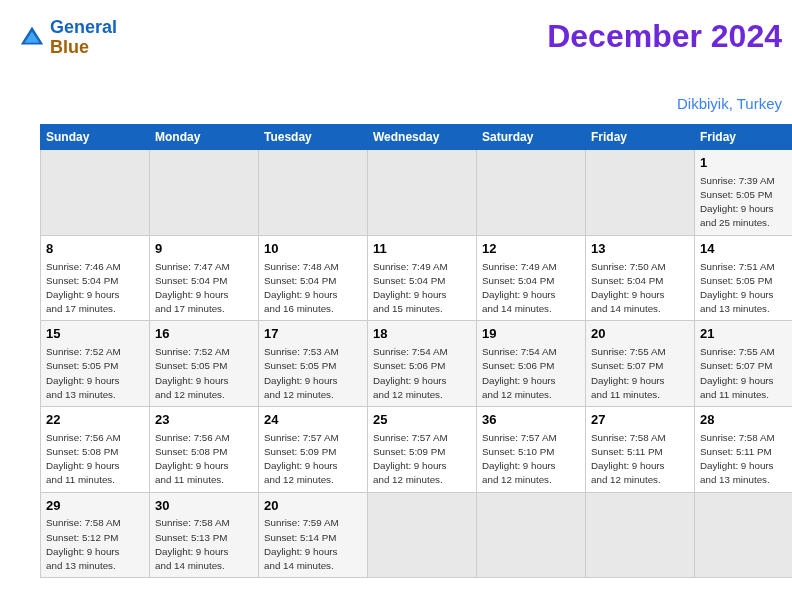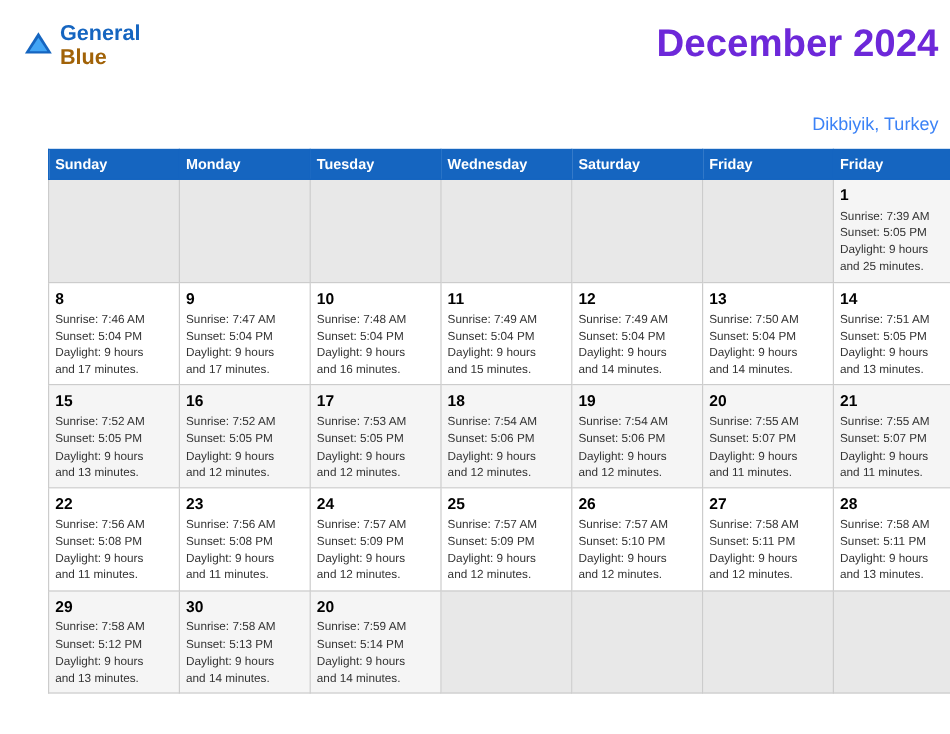--- a/index.html
+++ b/index.html
@@ -211,21 +211,21 @@
           </td>
           <td>
             <span class="day-number">24</span>
             <div class="day-info">Sunrise: 7:57 AM<br>Sunset: 5:09 PM<br>Daylight: 9 hours<br>and 12 minutes.</div>
           </td>
           <td>
             <span class="day-number">25</span>
             <div class="day-info">Sunrise: 7:57 AM<br>Sunset: 5:09 PM<br>Daylight: 9 hours<br>and 12 minutes.</div>
           </td>
           <td>
-            <span class="day-number">26</span>
+            <span class="day-number">36</span>
             <div class="day-info">Sunrise: 7:57 AM<br>Sunset: 5:10 PM<br>Daylight: 9 hours<br>and 12 minutes.</div>
           </td>
           <td>
             <span class="day-number">27</span>
             <div class="day-info">Sunrise: 7:58 AM<br>Sunset: 5:11 PM<br>Daylight: 9 hours<br>and 12 minutes.</div>
           </td>
           <td>
             <span class="day-number">28</span>
             <div class="day-info">Sunrise: 7:58 AM<br>Sunset: 5:11 PM<br>Daylight: 9 hours<br>and 13 minutes.</div>
           </td>

